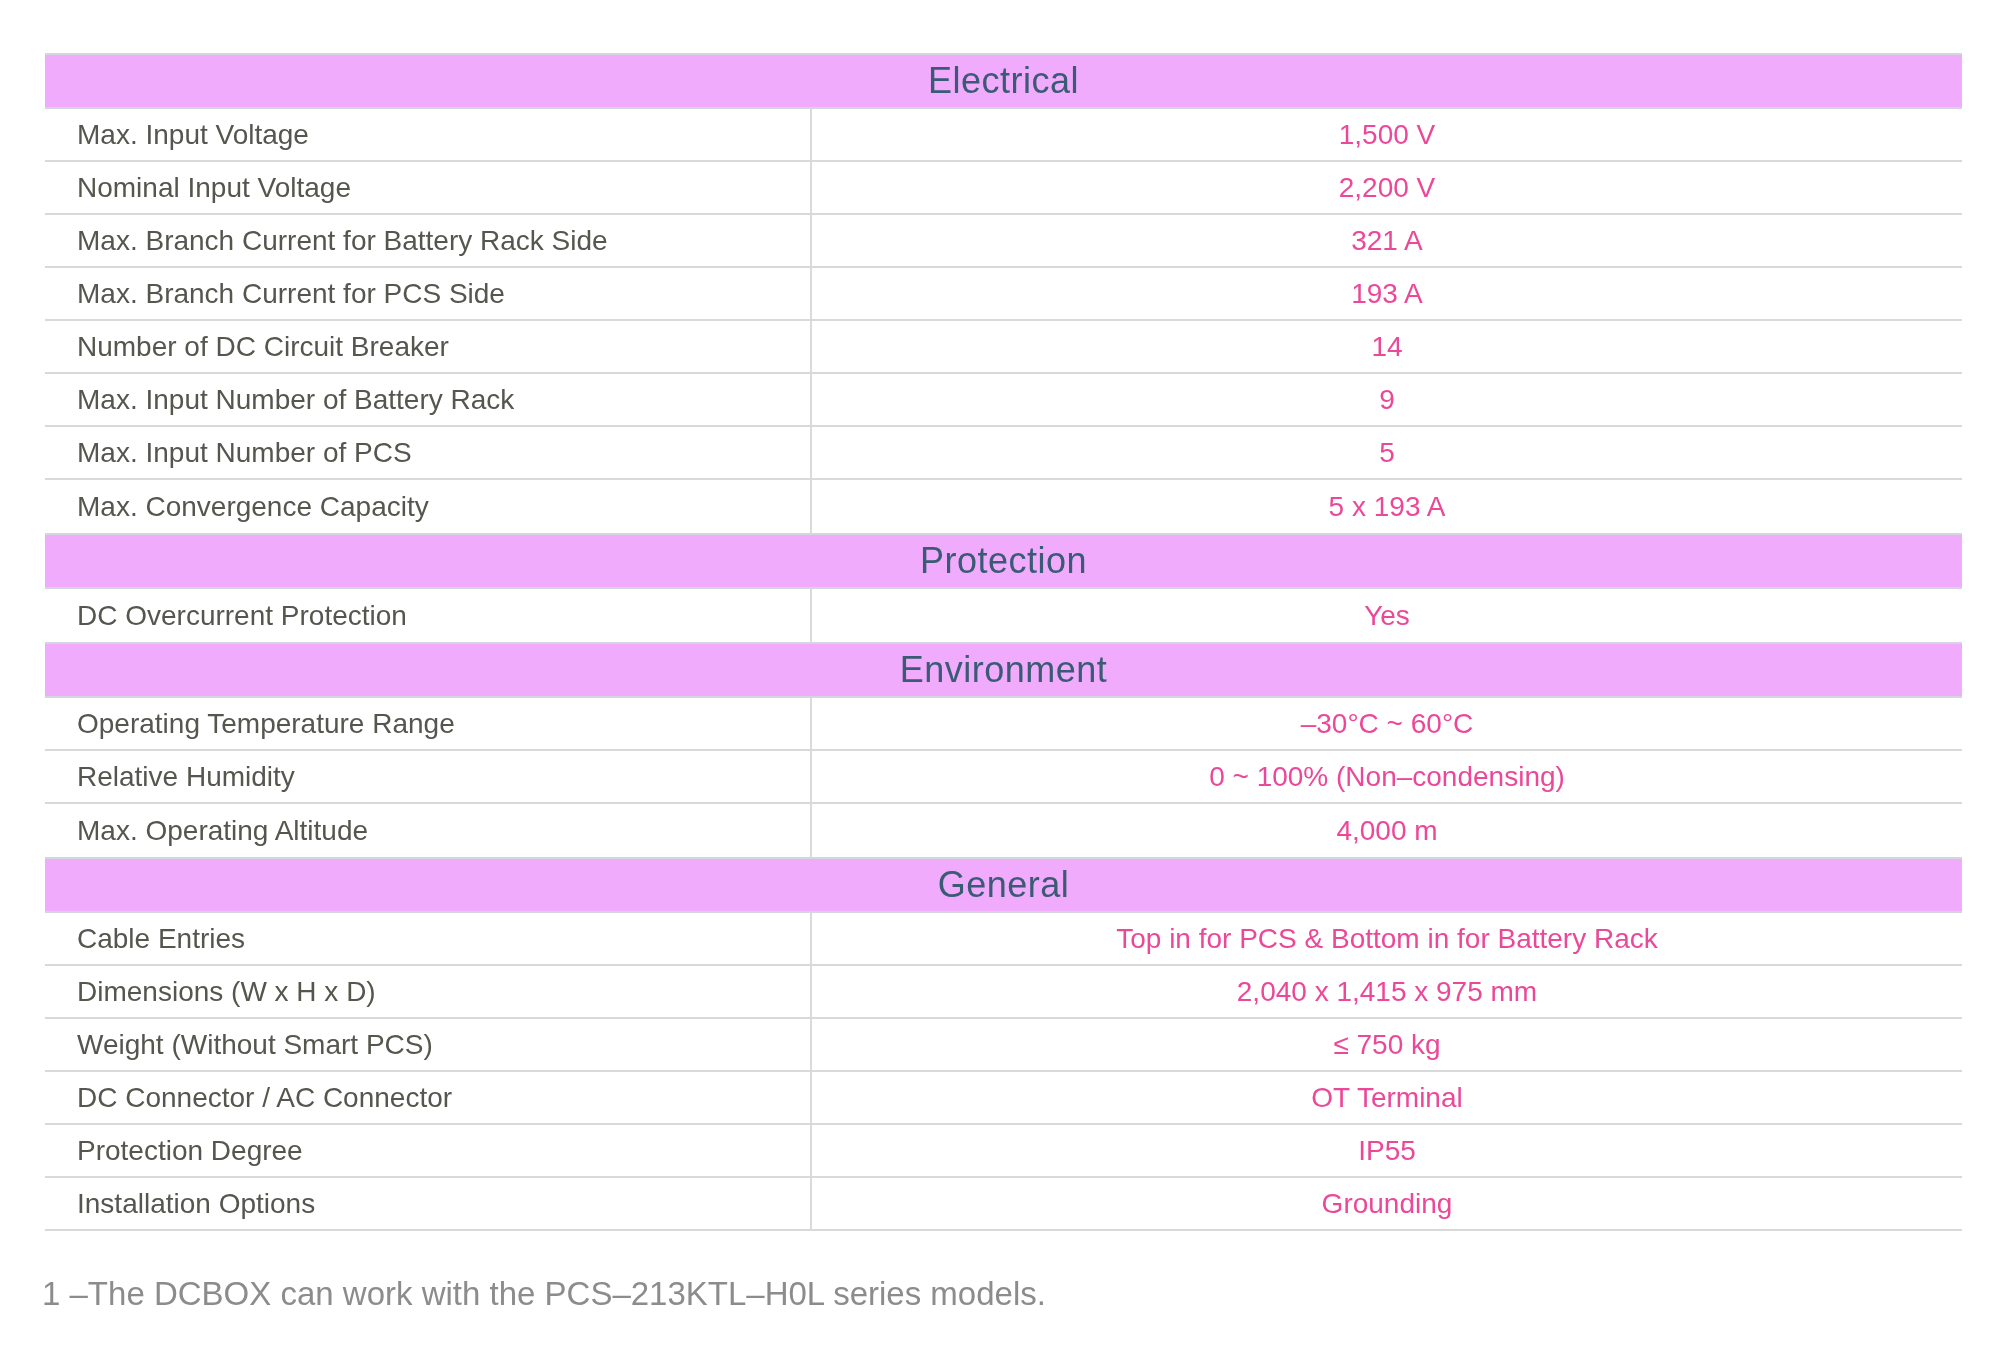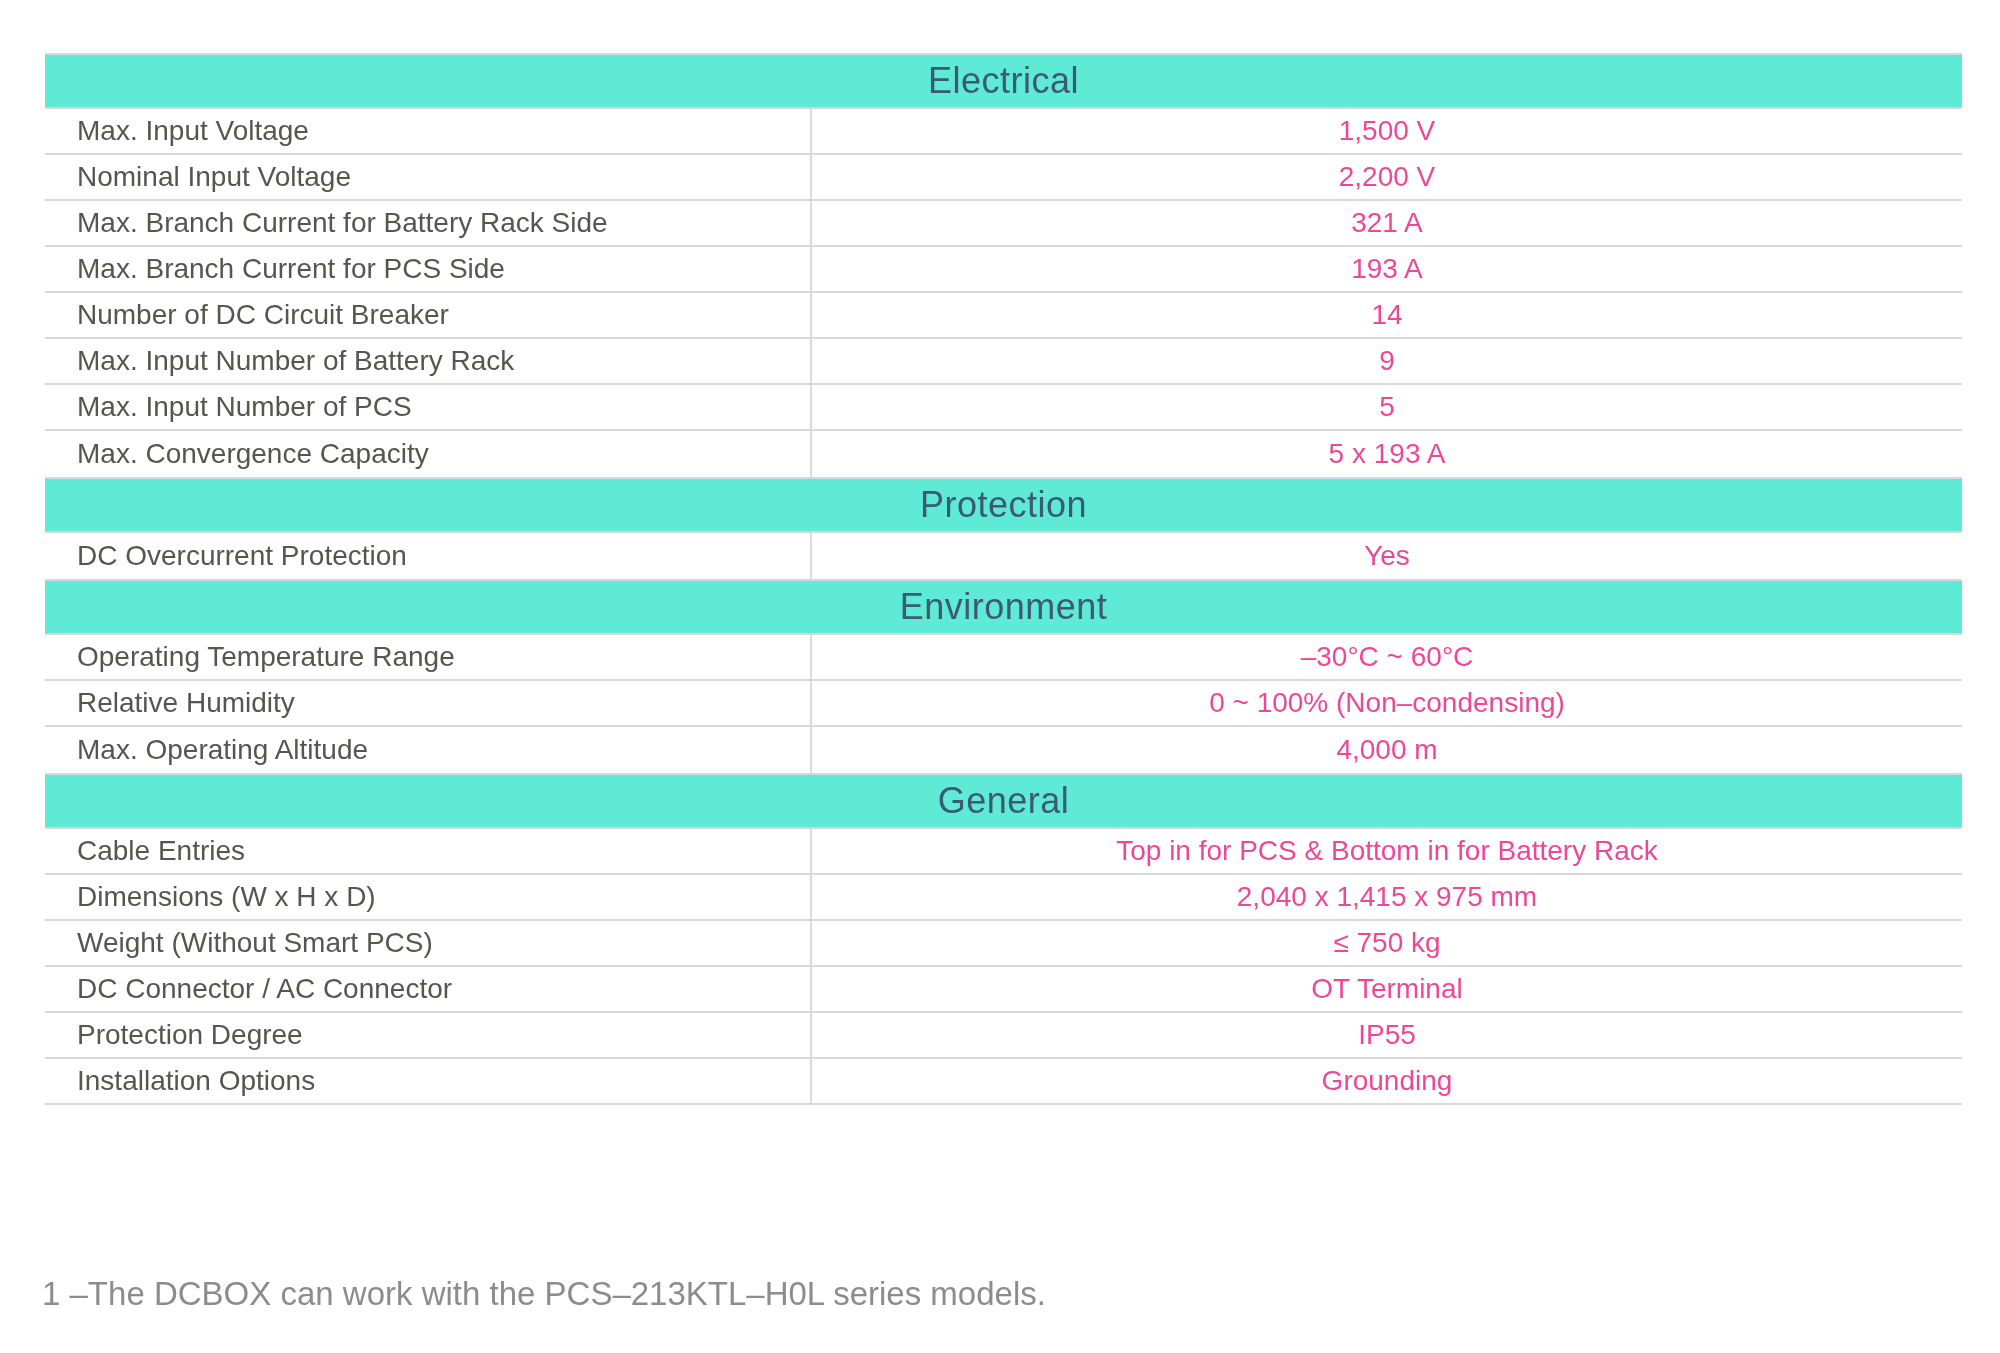--- a/index.html
+++ b/index.html
@@ -12,33 +12,33 @@
     position: relative;
   }
   .spec-table {
     position: absolute;
     left: 45px;
     top: 53px;
     width: 1917px;
   }
   .section-header {
     height: 56px;
-    background: #5eead4;
+    background: #f0abfc;
     border-top: 2px solid #d3d7dd;
     border-bottom: 2px solid #d3d7dd;
     display: flex;
     align-items: center;
     justify-content: center;
     color: #3b5a74;
     font-size: 36px;
     letter-spacing: 0.5px;
   }
   .spec-row {
     display: flex;
-    height: 46px;
+    height: 53px;
     border-bottom: 2px solid #d9d9d9;
     background: #ffffff;
   }
   .section .spec-row:last-child { border-bottom: none; }
   .section:last-of-type .spec-row:last-child { border-bottom: 2px solid #d9d9d9; }
   .row-label {
     width: 767px;
     flex: 0 0 767px;
     display: flex;
     align-items: center;

